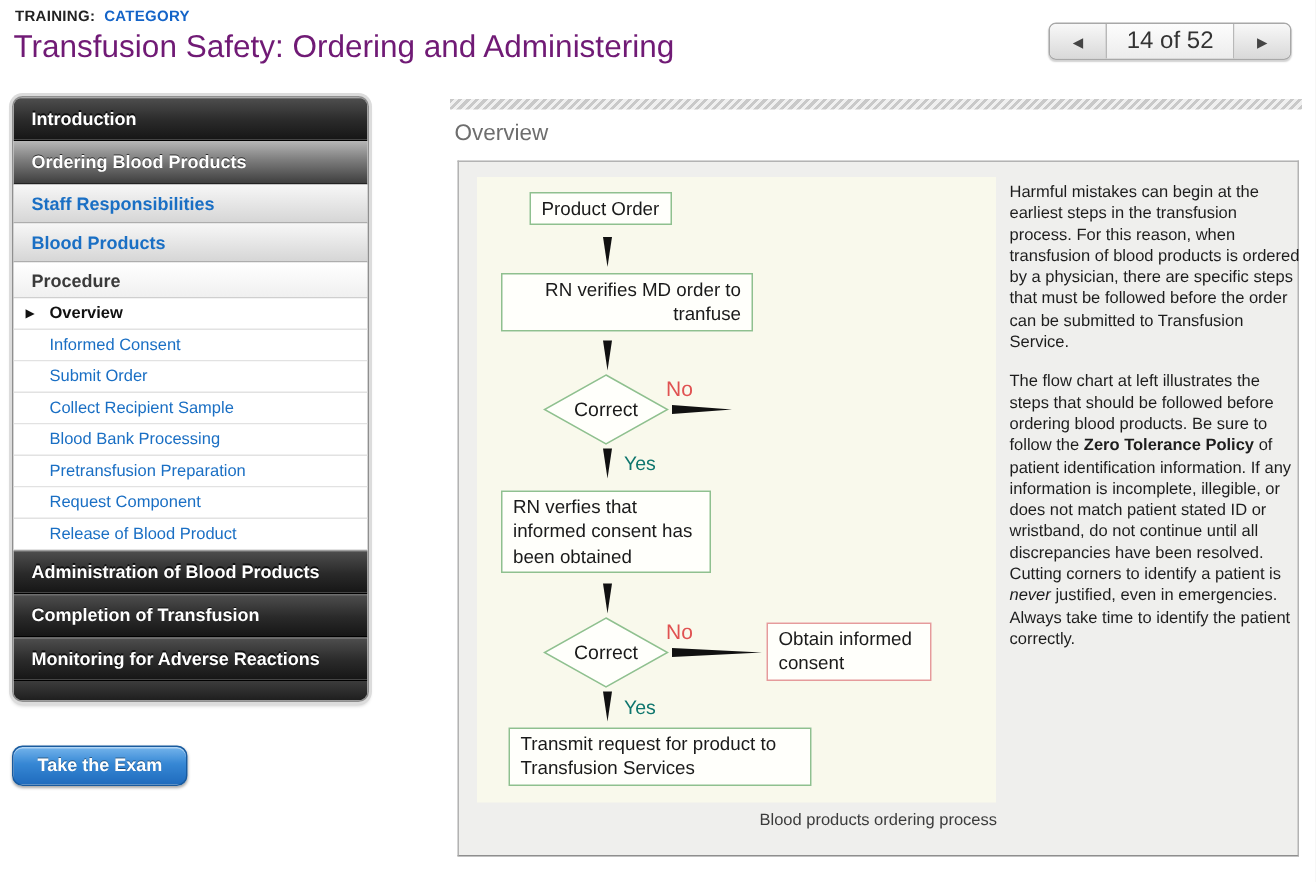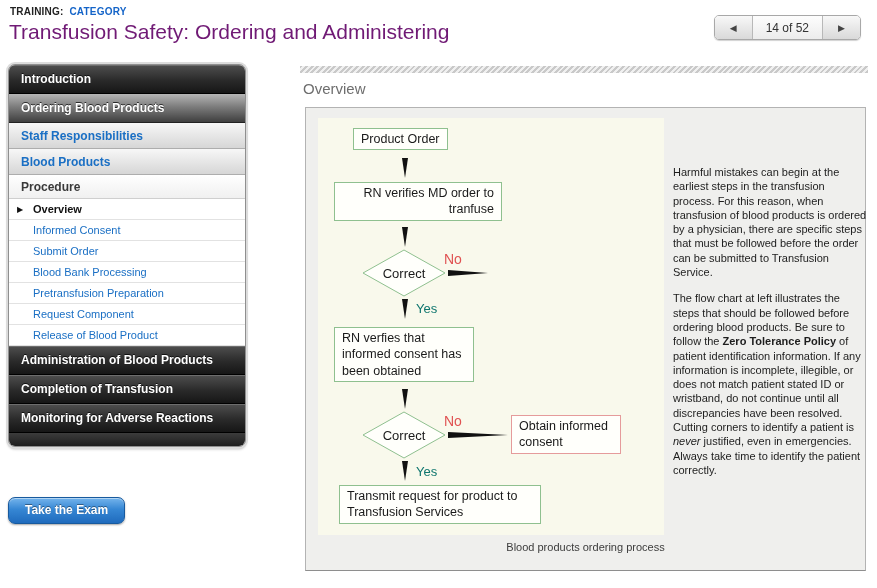--- a/index.html
+++ b/index.html
@@ -12,21 +12,21 @@
   
   .breadcrumb { position:absolute; left:10px; top:6px; font-size:10px; font-weight:bold; color:#222; letter-spacing:.2px; }
   .breadcrumb .crumb-link { color:#1464c8; margin-left:3px; cursor:pointer; }
   .page-title { position:absolute; left:9px; top:20px; font-size:21px; color:#701a75; }
 
   .pager { position:absolute; right:16px; top:15px; height:25px; display:flex; align-items:stretch;
            border:1px solid #a8a8a8; border-radius:5px; overflow:hidden;
            box-shadow:0 1px 1px rgba(0,0,0,.18); }
   .pager-btn { width:37px; display:flex; align-items:center; justify-content:center;
                font-size:9px; color:#444; background:linear-gradient(#f8f8f8,#d9d9d9); cursor:pointer; }
-  .pager-label { display:flex; align-items:center; padding:0 13px; font-size:12px; color:#333;
+  .pager-label { display:flex; align-items:center; padding:0 13px; font-size:16px; color:#333;
                  background:linear-gradient(#fdfdfd,#ececec); border-left:1px solid #b8b8b8; border-right:1px solid #b8b8b8; }
 
   
   #sidebar { position:absolute; left:8px; top:64px; width:238px; border:1px solid #8f8f8f; border-radius:7px;
              overflow:hidden; background:#fff; box-shadow:0 0 0 2px #dcdcdc, 0 2px 3px rgba(0,0,0,.3); }
   .nav-row { position:relative; display:flex; align-items:center; cursor:pointer; }
   .nav-label { pointer-events:none; }
   .nav-row.dark { height:29px; background:linear-gradient(#4f4f4f,#2a2a2a 55%,#161616);
                   border-bottom:1px solid #000; box-shadow:inset 0 1px 0 rgba(255,255,255,.18); }
   .nav-row.dark .nav-label, .nav-row.glossy .nav-label {
@@ -64,21 +64,21 @@
              border-top:20px solid #111; }
   .h-arrow { position:absolute; width:0; height:0; border-top:3px solid transparent; border-bottom:3px solid transparent;
              border-left-color:#111; border-left-style:solid; }
   .fc-label { position:absolute; font-size:13px; color:#0f766e; }
   .fc-label.no { color:#e05252; font-size:14px; }
   .diamond { position:absolute; width:84px; height:48px; }
   .diamond .d-label { position:absolute; top:50%; left:50%; transform:translate(-50%,-50%); font-size:13px; color:#1a1a1a; }
 
   #caption { position:absolute; left:0; top:433px; width:100%; text-align:center; font-size:11px; color:#3c3c3c; }
 
-  #side-text { position:absolute; left:367px; top:13px; width:196px; font-size:11px; line-height:1.3; color:#1d1d1d;margin-top:44px; }
+  #side-text { position:absolute; left:367px; top:13px; width:196px; font-size:11px; line-height:1.3; color:#1d1d1d; }
   #side-text p { margin:0 0 12px; }
   #side-text .b { font-weight:bold; }
   #side-text .i { font-style:italic; }
 </style>
 </head>
 <body>
 
 <div class="breadcrumb">
   <span>TRAINING:</span>
   <span class="crumb-link">CATEGORY</span>
@@ -113,20 +113,23 @@
   </div>
   <div class="nav-row sub active">
     <span class="arrow-marker">▶</span>
     <span class="nav-label">Overview</span>
   </div>
   <div class="nav-row sub">
     <span class="nav-label">Informed Consent</span>
   </div>
   <div class="nav-row sub">
     <span class="nav-label">Submit Order</span>
+  </div>
+  <div class="nav-row sub">
+    <span class="nav-label">Collect Recipient Sample</span>
   </div>
   <div class="nav-row sub">
     <span class="nav-label">Blood Bank Processing</span>
   </div>
   <div class="nav-row sub">
     <span class="nav-label">Pretransfusion Preparation</span>
   </div>
   <div class="nav-row sub">
     <span class="nav-label">Request Component</span>
   </div>

